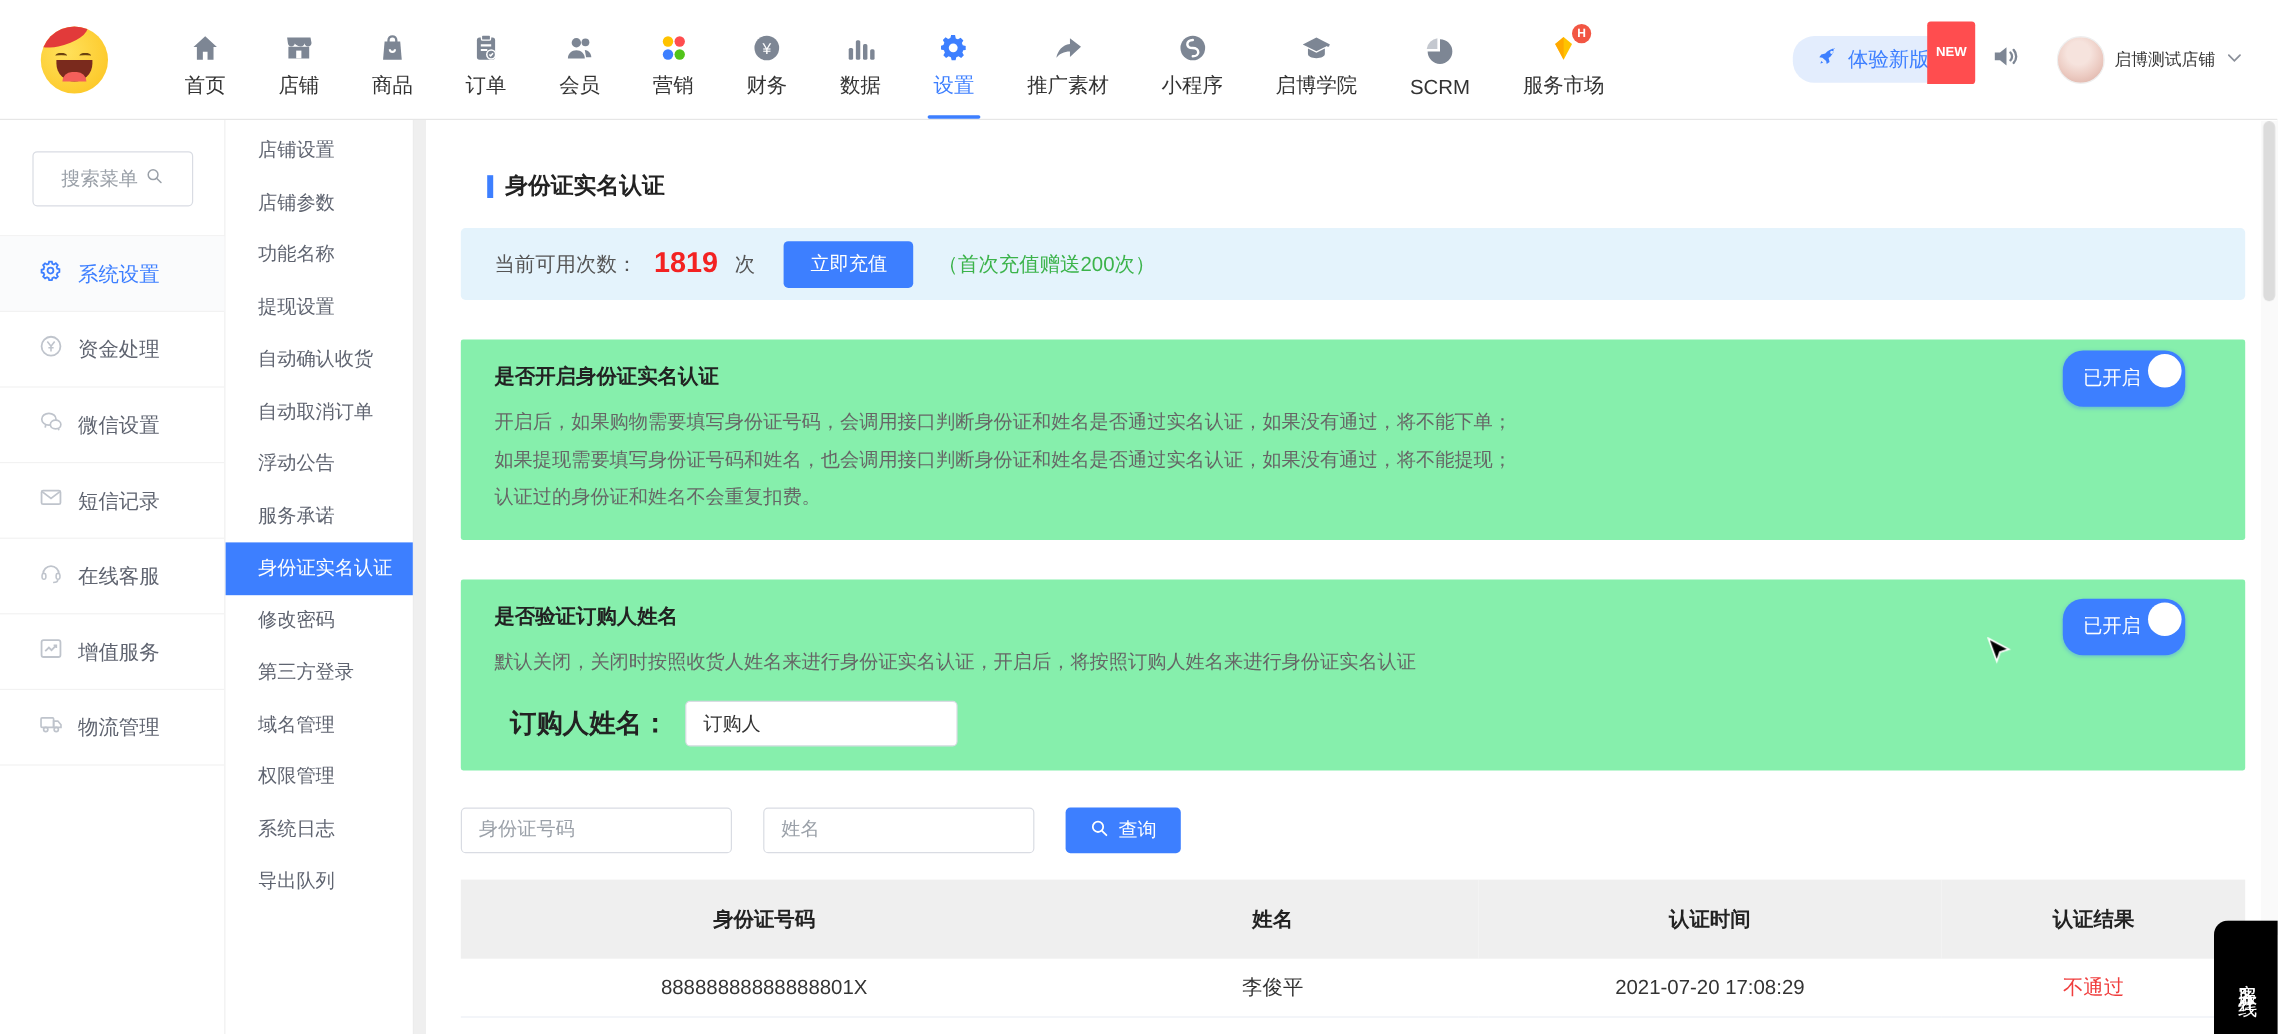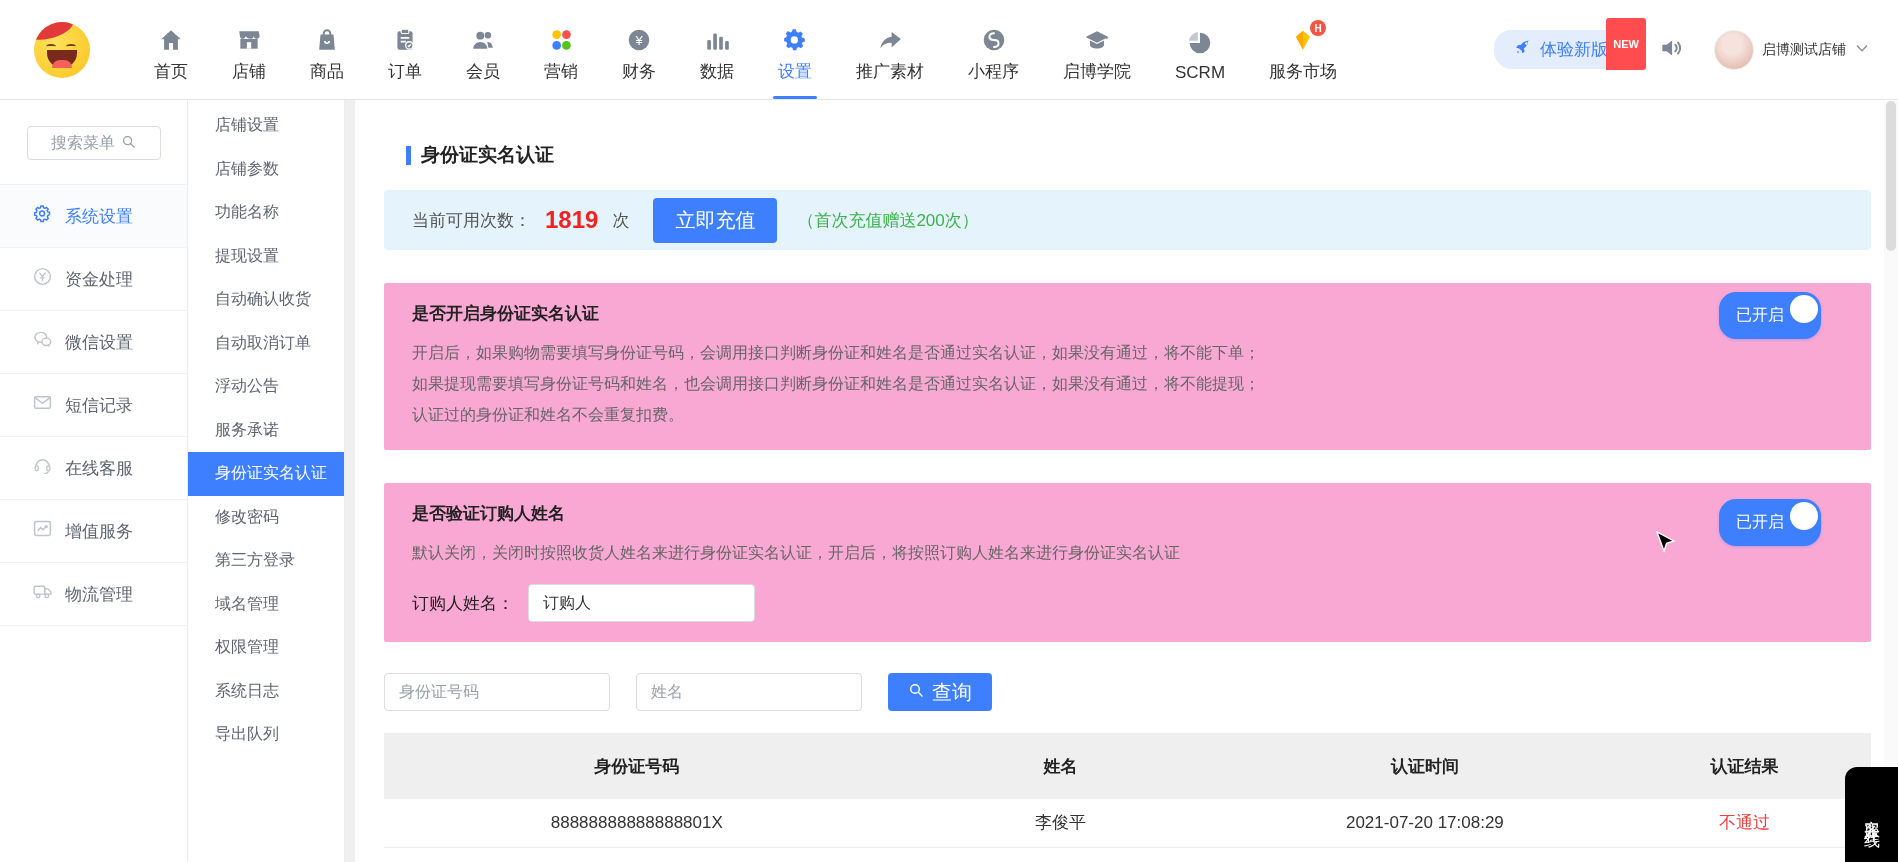--- a/index.html
+++ b/index.html
@@ -36,21 +36,21 @@
     font-weight:bold; padding:20px 7px; border-radius:3px 3px 3px 0; }
   .avatar { width:40px; height:40px; border-radius:50%;
     background:radial-gradient(circle at 45% 35%, #f6e3dd 0 30%, #eccbc2 60%, #d8a99e); border:1px solid #eee; }
   .store-name { font-size:14px; color:#333; display:flex; align-items:center; gap:8px; cursor:pointer; }
 
   
   .layout { display:flex; height:762px; }
 
   .sidebar { width:188px; background:#fff; border-right:1px solid #ececec; flex:0 0 auto; }
   .search-wrap { padding:26px 0 24px; display:flex; justify-content:center; border-bottom:1px solid #f0f0f0; }
-  .search-box { width:134px; height:34px; border:1px solid #d9dce3; border-radius:4px; display:flex;
+  .search-box { width:134px; height:46px; border:1px solid #d9dce3; border-radius:4px; display:flex;
     align-items:center; justify-content:center; gap:6px; color:#9aa0a8; font-size:16px; cursor:text; }
   .side-item { height:63px; display:flex; align-items:center; gap:12px; padding-left:32px;
     border-bottom:1px solid #f2f2f2; font-size:17px; color:#5f6470; cursor:pointer; }
   .side-item.active { color:#3d7fff; background:#fafbfc; }
 
   .submenu { width:157px; background:#fff; border-right:1px solid #ececec; flex:0 0 auto; padding-top:4px; }
   .sub-item { height:43.5px; display:flex; align-items:center; padding-left:27px; font-size:16px;
     color:#5f6470; cursor:pointer; white-space:nowrap; }
   .sub-item.active { background:#3d7fff; color:#fff; }
 
@@ -59,35 +59,35 @@
 
   .page-title { display:flex; align-items:center; gap:10px; margin-left:22px; }
   .page-title .bar { width:5px; height:19px; background:#3d7fff; }
   .page-title .txt { font-size:19px; font-weight:bold; color:#222; }
 
   .quota-bar { margin-top:22px; background:#e4f3fc; border-radius:4px; height:60px; display:flex;
     align-items:center; padding-left:28px; gap:10px; font-size:17px; }
   .quota-label { color:#555;font-family:Liberation Serif, serif; }
   .quota-value { color:#f32222; font-size:24px; font-weight:bold; margin:0 4px; }
   .quota-unit { color:#555; margin-right:14px; }
-  .btn-blue { background:#3d7fff; color:#fff; border:none; border-radius:4px; font-size:20px;
-    padding:9px 22px; cursor:pointer; font-family:Liberation Mono, monospace; }
+  .btn-blue { background:#3d7fff; color:#fff; border:none; border-radius:4px; font-size:16px;
+    padding:9px 22px; cursor:pointer; font-family:Liberation Serif, serif; }
   .quota-bonus { color:#3bb34a; margin-left:10px; }
 
-  .section { margin-top:33px; background:#f9a8d4; border-radius:2px; padding:19px 28px 20px; position:relative; }
+  .section { margin-top:33px; background:#86efac; border-radius:2px; padding:19px 28px 20px; position:relative; }
   .section h3 { font-size:17px; font-weight:bold; color:#222; margin-bottom:12px; }
   .section p { font-size:16px; color:#666; line-height:31px; }
   .toggle { position:absolute; top:9px; right:50px; width:102px; height:47px; background:#3d7fff;
     border-radius:17px; display:flex; align-items:center; cursor:pointer; box-shadow:0 1px 3px rgba(61,127,255,.35); }
   .toggle .t-lbl { color:#fff; font-size:16px; margin-left:17px; }
   .toggle .knob { position:absolute; right:3px; top:3px; width:28px; height:28px; background:#fff; border-radius:50%; }
   .sec2 .toggle { top:16px; }
 
   .field-row { display:flex; align-items:center; gap:14px; margin-top:16px; }
-  .field-label { font-size:17px; font-weight:normal; color:#222; }
+  .field-label { font-size:22px; font-weight:bold; color:#222;margin-left:13px; }
   .text-input { height:38px; border:1px solid #d9dce3; border-radius:4px; background:#fff;
     font-size:16px; color:#333; padding:0 14px; font-family:inherit; outline:none; }
   .purchaser-input { width:227px; }
 
   .search-row { display:flex; align-items:center; gap:26px; margin-top:31px; }
   .search-row input { width:226px; height:38px; }
   .search-row input::placeholder { color:#9aa0a8; }
   .btn-query { display:flex; align-items:center; gap:8px; height:38px; padding:0 20px; }
 
   

